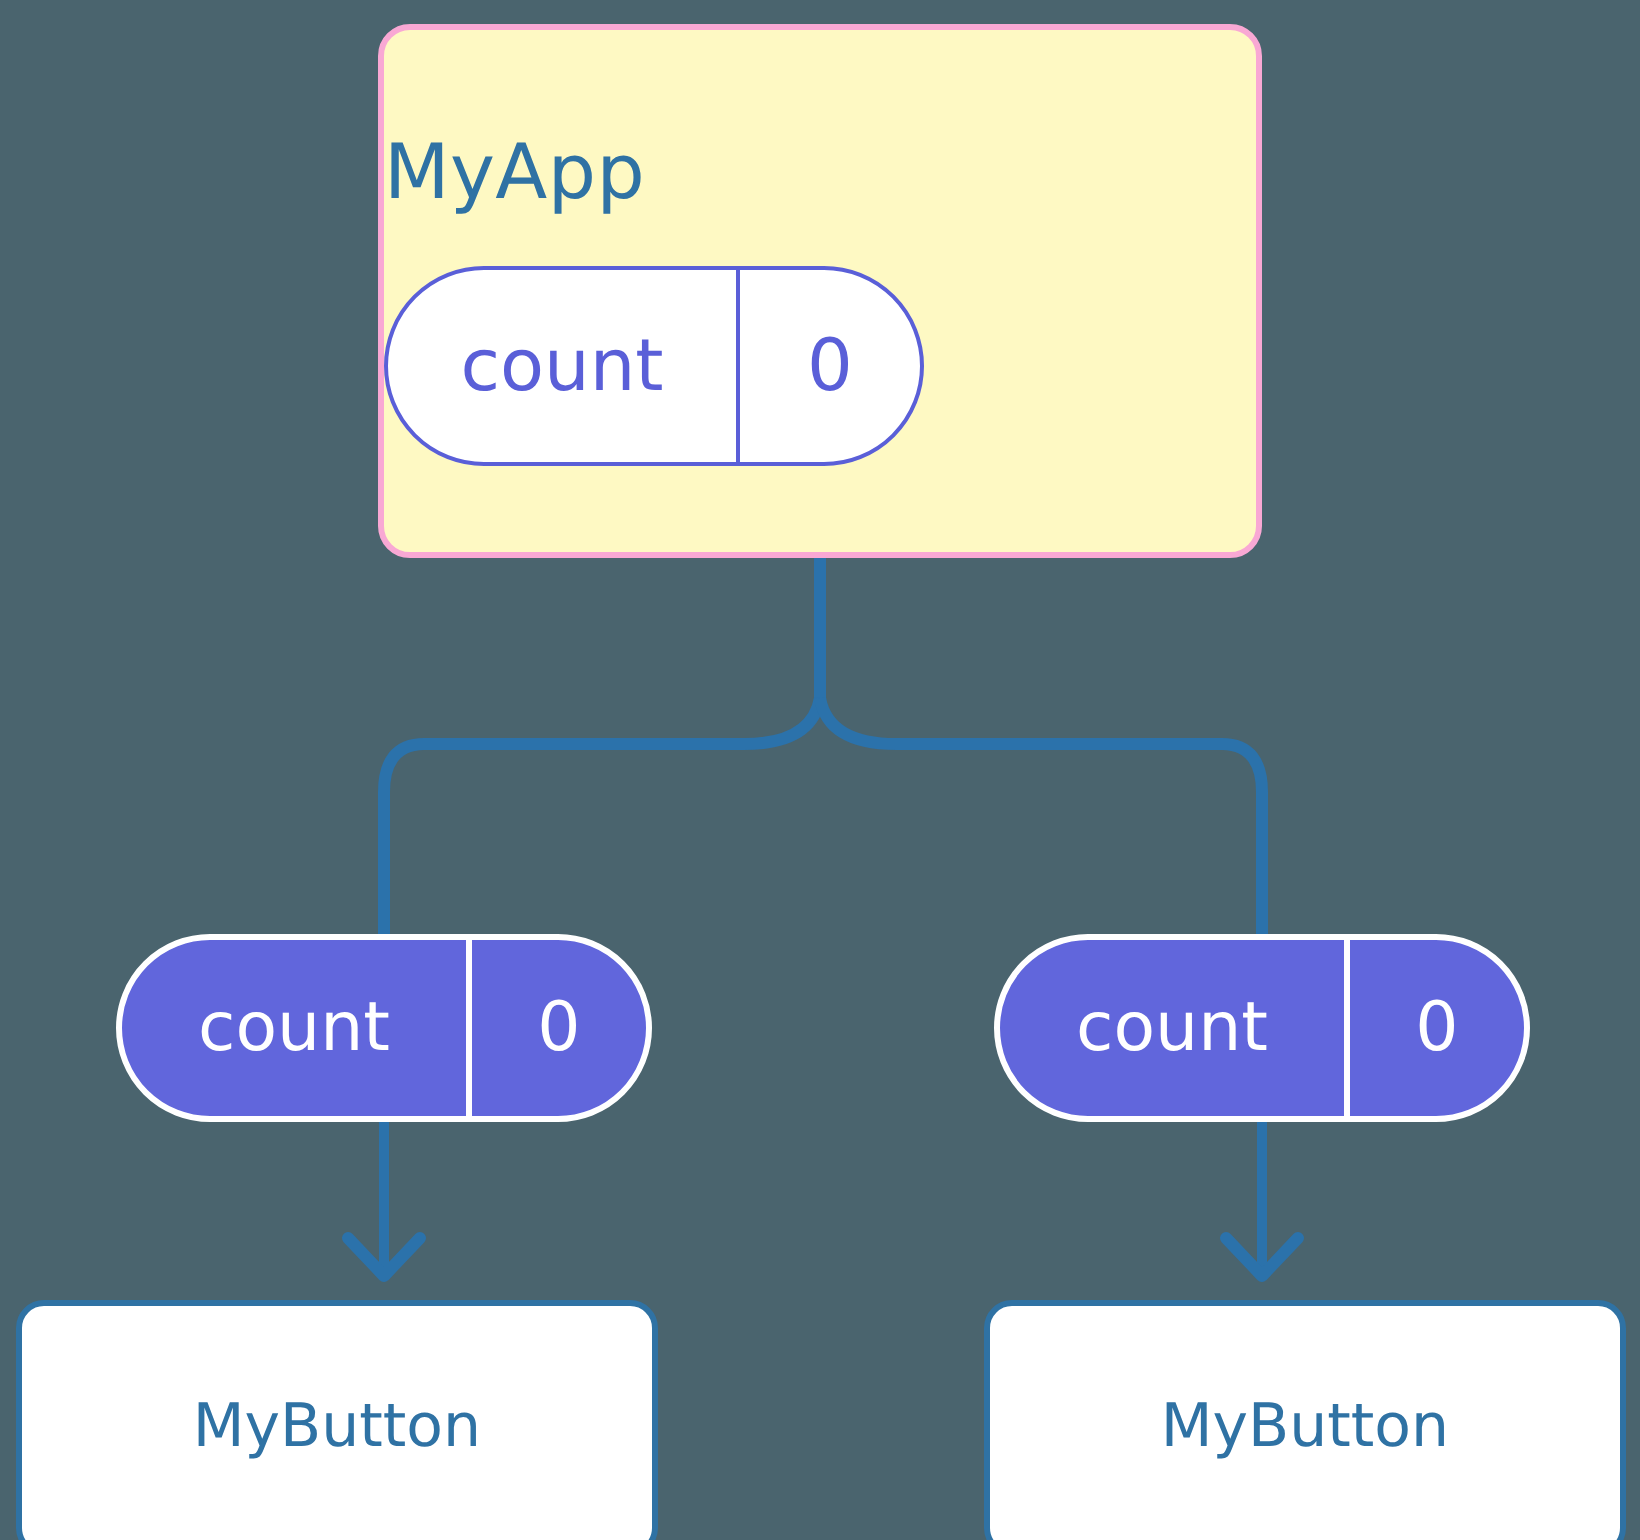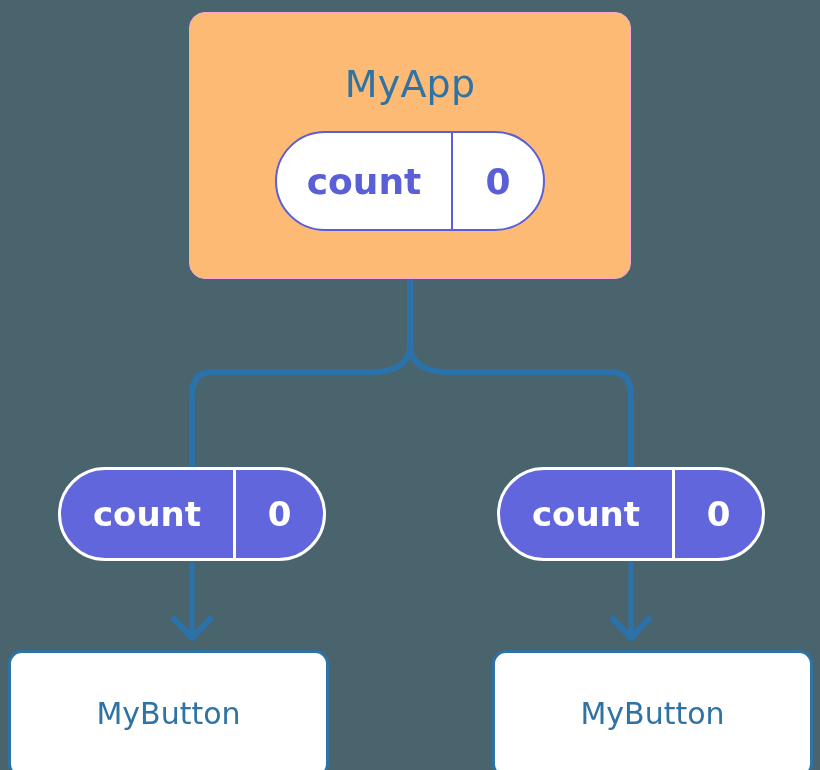--- a/index.html
+++ b/index.html
@@ -21,27 +21,26 @@
     left: 0;
     top: 0;
     width: 820px;
     height: 770px;
     pointer-events: none;
   }
 
   
   .node-card {
     position: absolute;
-    background: #fdba74;
-    border: 1px solid #f9a8d4;
+    background: #fef9c3;
+    border: 3px solid #f9a8d4;
     border-radius: 16px;
     box-sizing: border-box;
     display: flex;
     flex-direction: column;
-    align-items: center;
   }
   #app-card {
     left: 189px;
     top: 12px;
     width: 442px;
     height: 267px;
     justify-content: flex-start;
   }
   .card-title {
     color: #2f72a4;
@@ -53,21 +52,20 @@
   }
 
   
   .pill {
     display: flex;
     align-items: stretch;
     box-sizing: border-box;
     border-radius: 999px;
     overflow: hidden;
     white-space: nowrap;
-    font-weight: bold;
   }
   .pill .pill-key,
   .pill .pill-val {
     display: flex;
     align-items: center;
     justify-content: center;
     box-sizing: border-box;
   }
 
   

